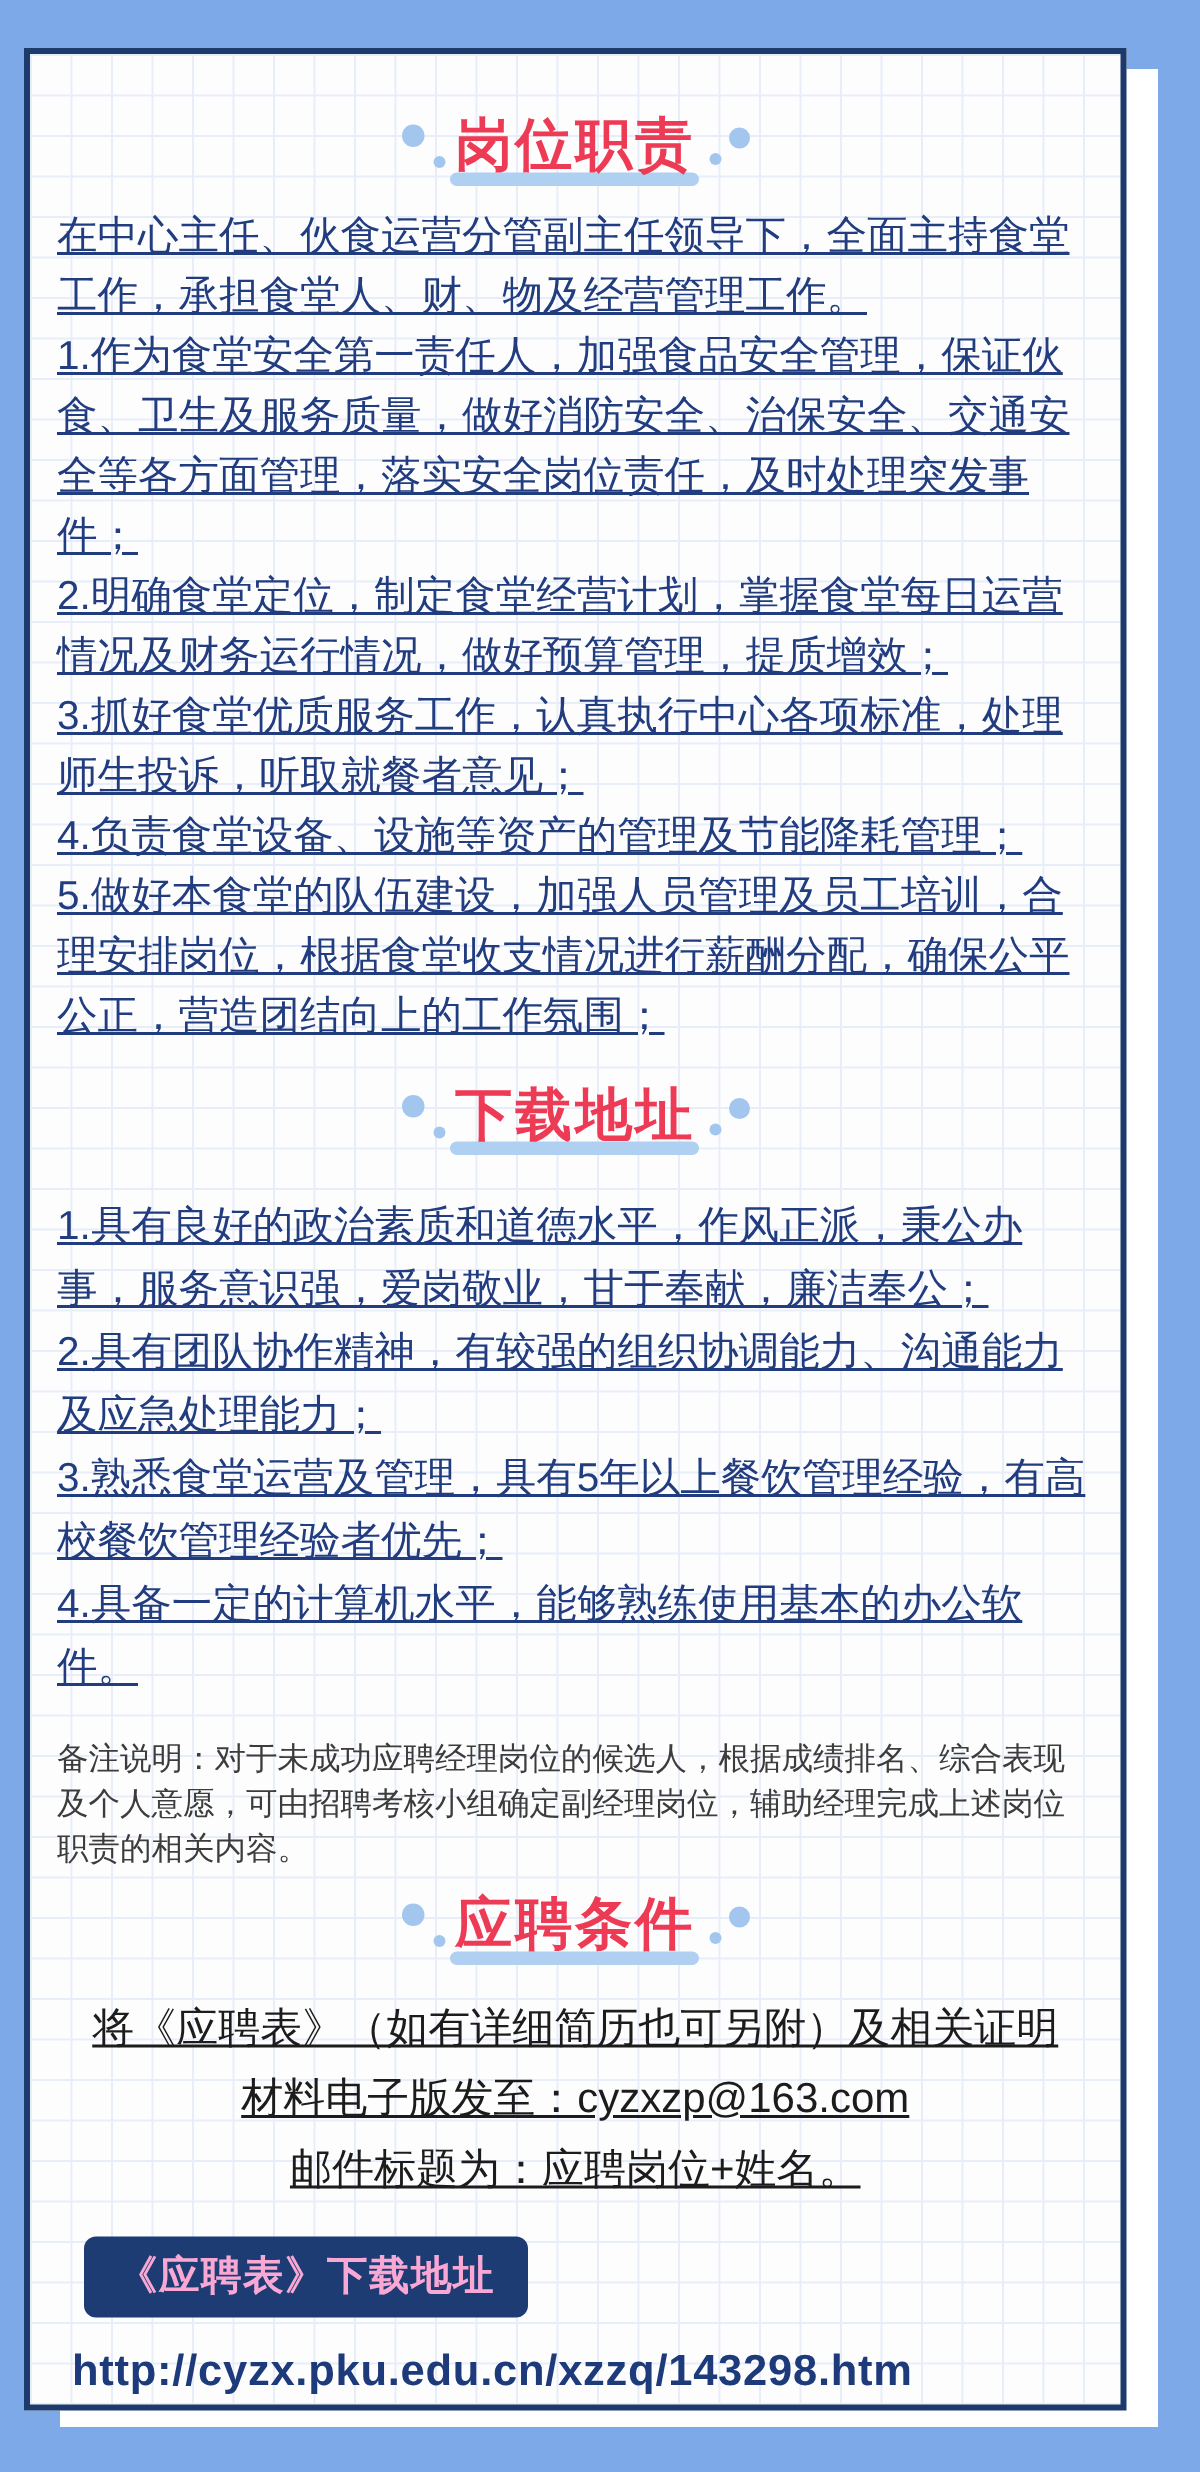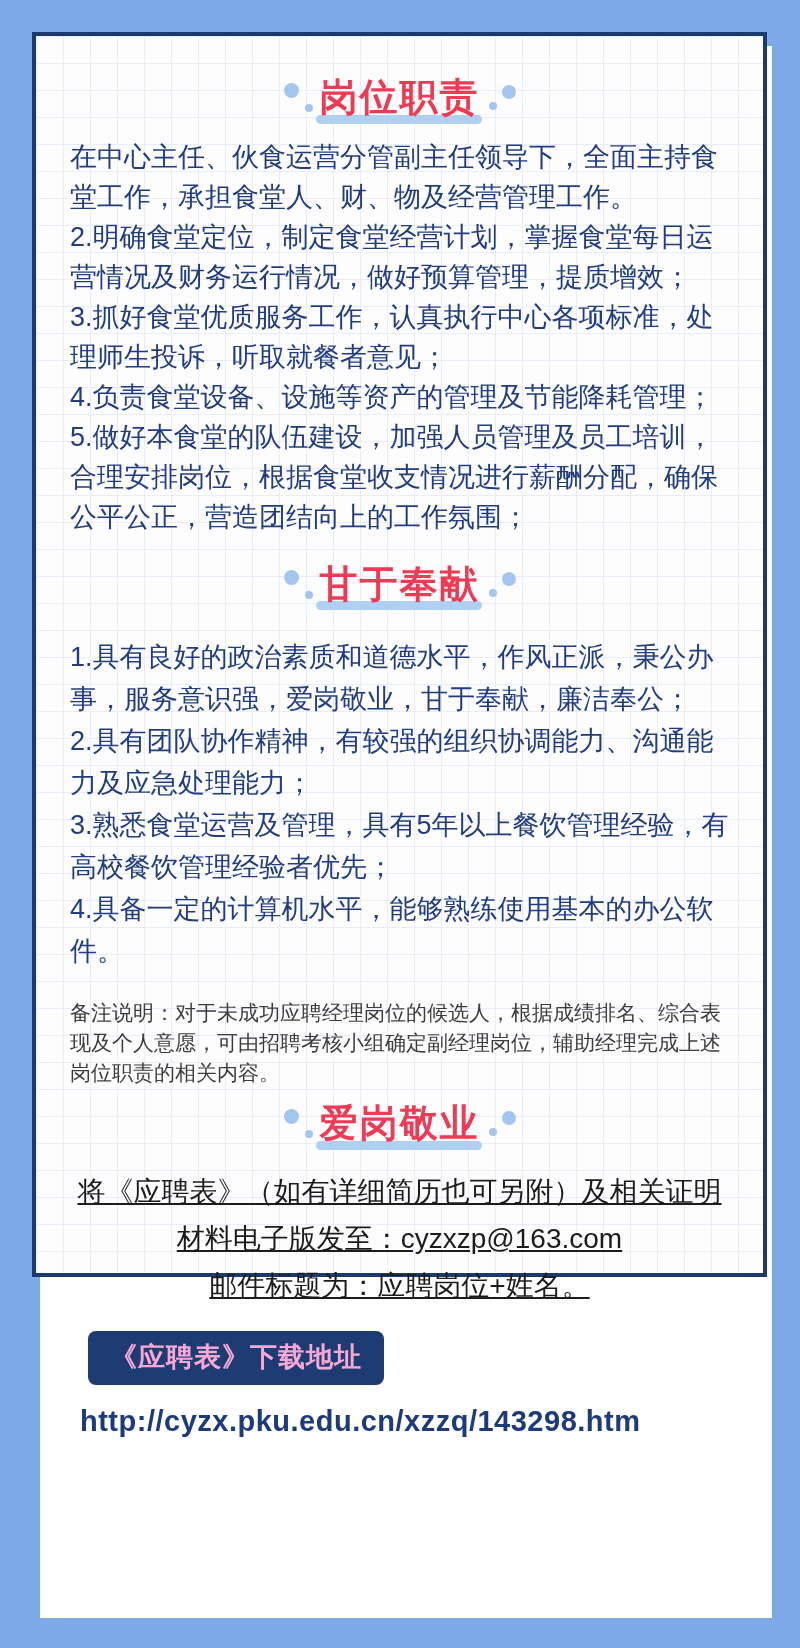--- a/index.html
+++ b/index.html
@@ -12,29 +12,29 @@
     font-family: "Liberation Sans", "DejaVu Sans", sans-serif;
   }
   .sheet-behind {
     position: absolute;
     left: 40px; top: 46px;
     width: 732px; height: 1572px;
     background: #ffffff;
   }
   .card {
     position: absolute;
-    left: 32px; top: 32px;
-    width: 735px; height: 1245px;
+    left: 16px; top: 32px;
+    width: 735px; height: 1575px;
     background-color: #fdfdfe;
     background-image:
       linear-gradient(#e7eef9 1px, transparent 1px),
       linear-gradient(90deg, #e7eef9 1px, transparent 1px);
     background-size: 27px 27px;
     border: 4px solid #1c3a6b;
-    padding: 0 34px;
+    padding: 0 18px;
   }
   .sec-head-wrap { display: flex; justify-content: center; }
   .sec-head {
     position: relative;
     font-size: 38px;
     font-weight: bold;
     color: #ee3b55;
     letter-spacing: 2px;
     line-height: 1.15;
   }
@@ -51,21 +51,21 @@
   .dot-l-big { width: 15px; height: 15px; left: -36px; top: 7px; }
   .dot-l-sm  { width: 8px;  height: 8px;  left: -15px; top: 28px; }
   .dot-r-sm  { width: 8px;  height: 8px;  right: -17px; top: 26px; }
   .dot-r-big { width: 14px; height: 14px; right: -36px; top: 9px; }
 
   .head-job { margin-top: 40px; }
   .head-cond { margin-top: 26px; }
   .head-mat { margin-top: 14px; }
 
   .body-text { color: #213c7f; font-size: 27px; line-height: 40px; }
-  .body-text p { margin: 0; }
+  .body-text p { margin: 0; text-decoration: underline; }
   .job-text { margin-top: 17px; }
   .cond-text { margin-top: 30px; line-height: 42px; }
 
   .note-text {
     margin-top: 26px;
     color: #3c3c3c;
     font-size: 21px;
     line-height: 30px;
   }
   .note-text p { margin: 0; }
@@ -115,35 +115,36 @@
       <span class="dot dot-l-sm"></span>
       <span class="dot dot-r-sm"></span>
       <span class="dot dot-r-big"></span>
       <span class="underline"></span>
       <span class="head-text">岗位职责</span>
     </div>
   </div>
 
   <div class="body-text job-text">
     <p>在中心主任、伙食运营分管副主任领导下，全面主持食堂工作，承担食堂人、财、物及经营管理工作。</p>
+    <p>1.作为食堂安全第一责任人，加强食品安全管理，保证伙食、卫生及服务质量，做好消防安全、治保安全、交通安全等各方面管理，落实安全岗位责任，及时处理突发事件；</p>
     <p>2.明确食堂定位，制定食堂经营计划，掌握食堂每日运营情况及财务运行情况，做好预算管理，提质增效；</p>
     <p>3.抓好食堂优质服务工作，认真执行中心各项标准，处理师生投诉，听取就餐者意见；</p>
     <p>4.负责食堂设备、设施等资产的管理及节能降耗管理；</p>
     <p>5.做好本食堂的队伍建设，加强人员管理及员工培训，合理安排岗位，根据食堂收支情况进行薪酬分配，确保公平公正，营造团结向上的工作氛围；</p>
   </div>
 
   
   <div class="sec-head-wrap head-cond">
     <div class="sec-head">
       <span class="dot dot-l-big"></span>
       <span class="dot dot-l-sm"></span>
       <span class="dot dot-r-sm"></span>
       <span class="dot dot-r-big"></span>
       <span class="underline"></span>
-      <span class="head-text">甘于奉献</span>
+      <span class="head-text">下载地址</span>
     </div>
   </div>
 
   <div class="body-text cond-text">
     <p>1.具有良好的政治素质和道德水平，作风正派，秉公办事，服务意识强，爱岗敬业，甘于奉献，廉洁奉公；</p>
     <p>2.具有团队协作精神，有较强的组织协调能力、沟通能力及应急处理能力；</p>
     <p>3.熟悉食堂运营及管理，具有5年以上餐饮管理经验，有高校餐饮管理经验者优先；</p>
     <p>4.具备一定的计算机水平，能够熟练使用基本的办公软件。</p>
   </div>
 
@@ -152,21 +153,21 @@
   </div>
 
   
   <div class="sec-head-wrap head-mat">
     <div class="sec-head">
       <span class="dot dot-l-big"></span>
       <span class="dot dot-l-sm"></span>
       <span class="dot dot-r-sm"></span>
       <span class="dot dot-r-big"></span>
       <span class="underline"></span>
-      <span class="head-text">爱岗敬业</span>
+      <span class="head-text">应聘条件</span>
     </div>
   </div>
 
   <div class="mat-lines">
     <p>将《应聘表》（如有详细简历也可另附）及相关证明</p>
     <p>材料电子版发至：cyzxzp@163.com</p>
     <p>邮件标题为：应聘岗位+姓名。</p>
   </div>
 
   <button class="download-btn">《应聘表》下载地址</button>

